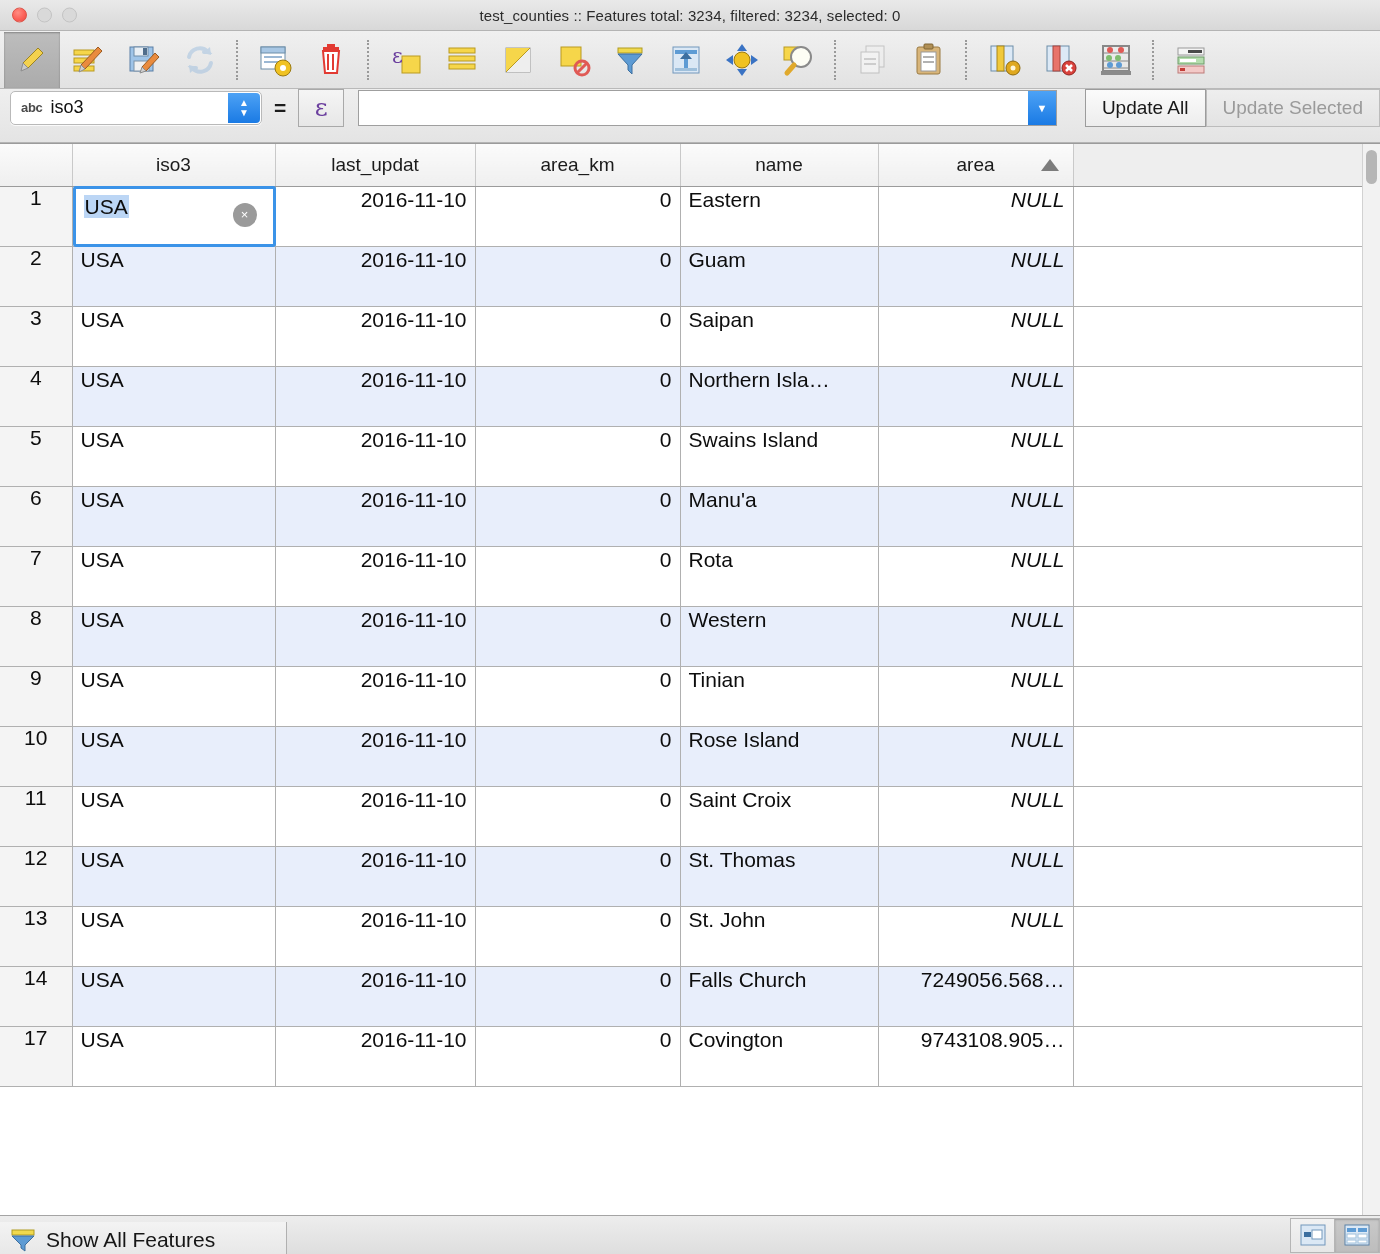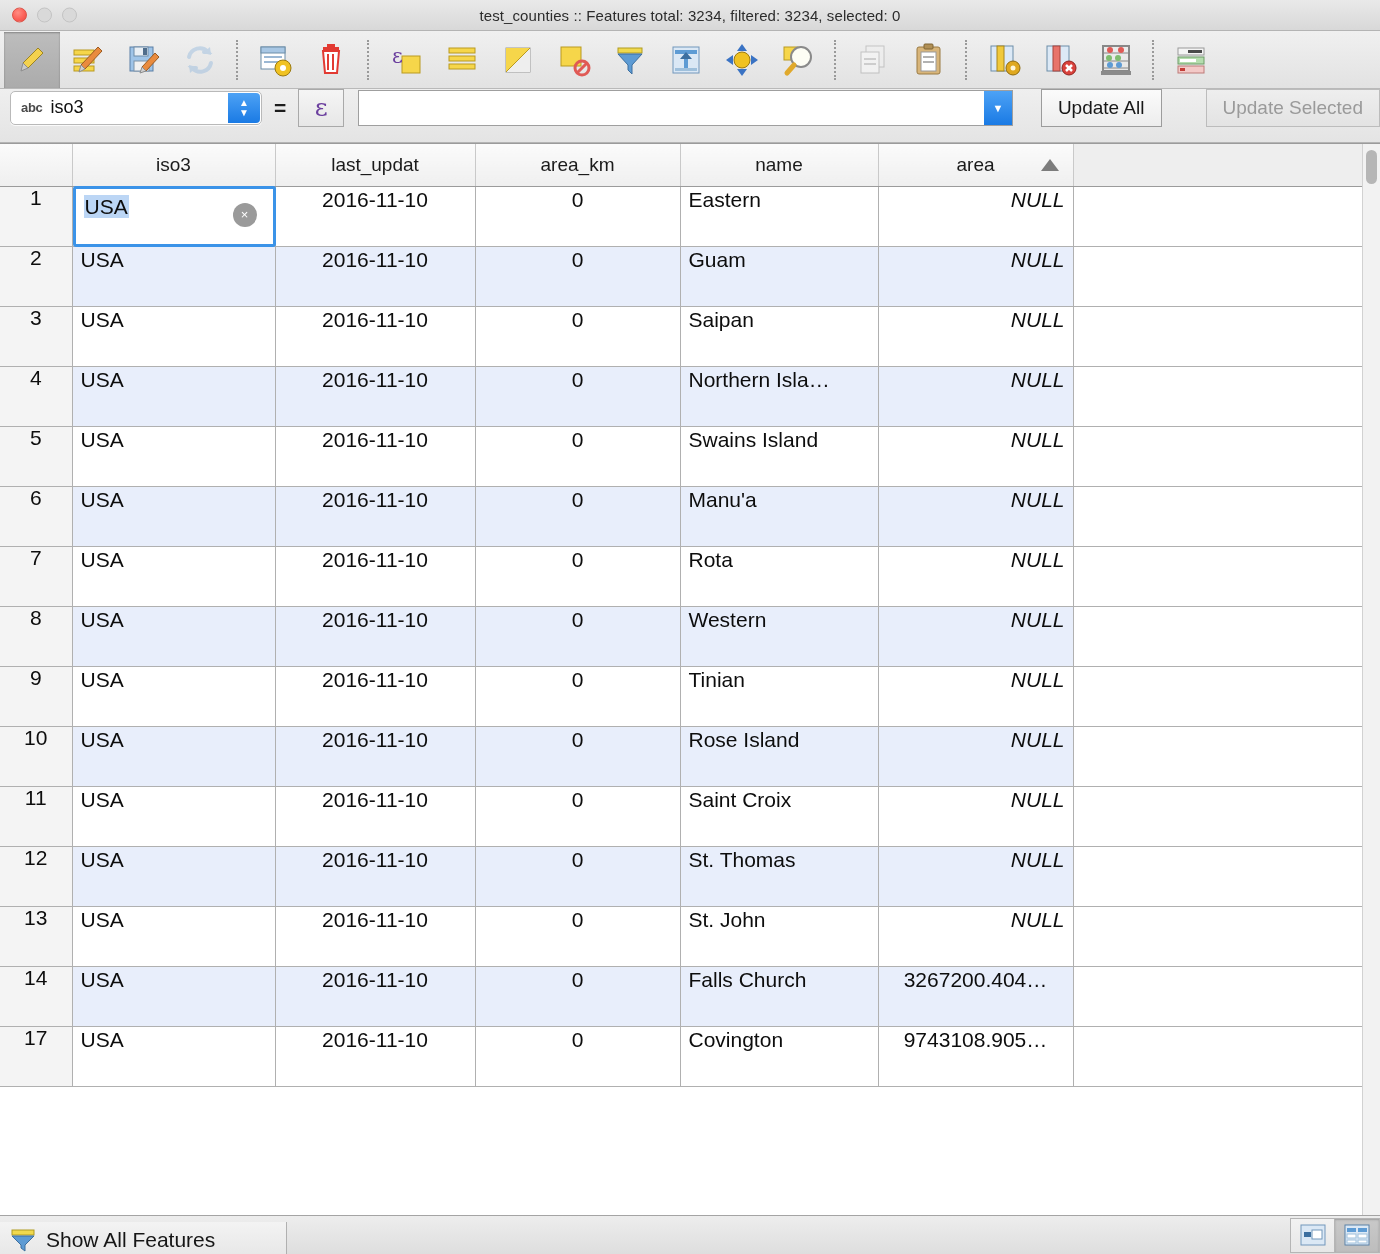--- a/index.html
+++ b/index.html
@@ -200,21 +200,20 @@
     padding: 0 16px;
     background: linear-gradient(to bottom, #fbfbfb 0%, #ededed 100%);
     border: 1px solid #9c9c9c;
     font-size: 19px;
     color: #181818;
     display: flex;
     align-items: center;
     justify-content: center;
     box-sizing: border-box;
     white-space: nowrap;
-    margin-left: 44px;
   }
   .update-btn.secondary {
     background: linear-gradient(to bottom, #eeeeee 0%, #e3e3e3 100%);
     border-color: #bcbcbc;
     color: #9a9a9a;
   }
 
   
   .table-area {
     flex: 1 1 auto;
@@ -289,21 +288,21 @@
   tbody tr.alt td { background: #e8eefb; }
   td.rownum {
     background: #f4f4f4 !important;
     border-right: 1px solid #c2c2c2;
     font-size: 20px;
     color: #2a2a2a;
     text-align: center;
     vertical-align: middle;
     padding-top: 16px;
   }
-  td.num { text-align: center; }
+  td.num { text-align: right; }
   td.nullcell {
     text-align: right;
     color: #8c8c8c;
     font-style: italic;
   }
   td.blankcell {
     border-right: none;
     border-bottom: none;
     background: #ffffff !important;
   }
@@ -936,21 +935,21 @@
               <td class="num">
                 <span class="cellpad">2016-11-10</span>
               </td>
               <td class="num">
                 <span class="cellpad">0</span>
               </td>
               <td>
                 <span class="cellpad">Falls Church</span>
               </td>
               <td class="num">
-                <span class="cellpad">3267200.404…</span>
+                <span class="cellpad">7249056.568…</span>
               </td>
               <td class="blankcell"></td>
             </tr>
             <tr>
               <td class="rownum">17</td>
               <td>
                 <span class="cellpad">USA</span>
               </td>
               <td class="num">
                 <span class="cellpad">2016-11-10</span>

